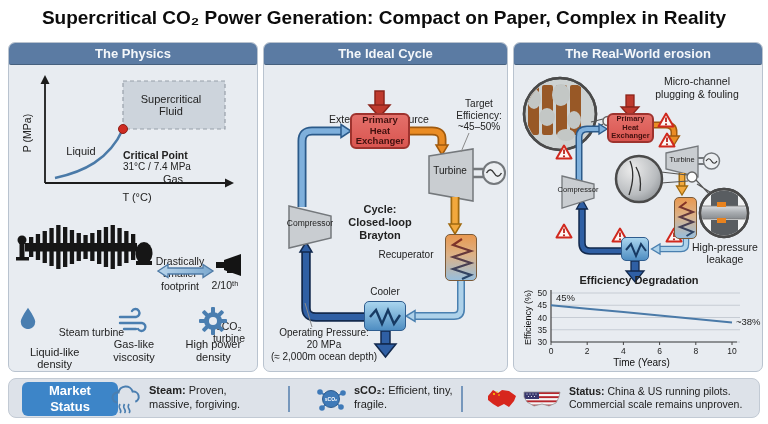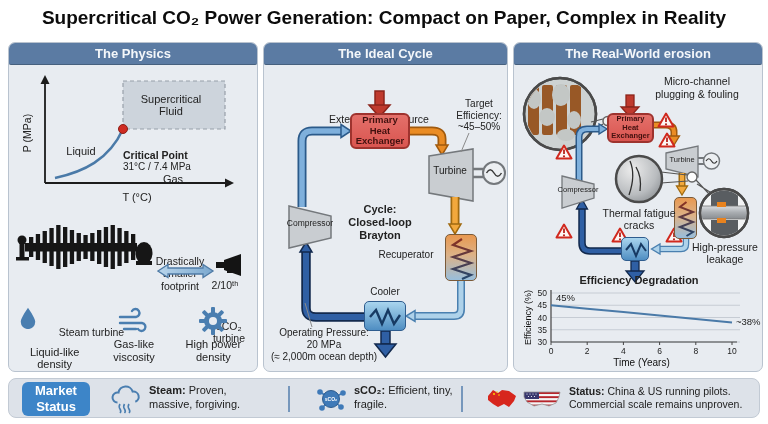--- a/index.html
+++ b/index.html
@@ -16,21 +16,21 @@
   .body{position:absolute;left:0;top:22px;right:0;bottom:0;}
   #p1{left:8px;width:250px;} #p2{left:263px;width:245px;} #p3{left:513px;width:250px;}
   .lbl{font-size:10.5px;line-height:1.18;color:#222;margin-top:40px;}
   .redbox{background:linear-gradient(180deg,#e4706a,#d95550);border:2px solid #9e332e;border-radius:6px;
           color:#42110f;font-weight:bold;box-sizing:border-box;}
   .recup{border:1.5px solid #7a5a38;border-radius:5px;box-sizing:border-box;
          background:linear-gradient(180deg,#e89850 0%,#dcb288 45%,#98bedc 100%);overflow:hidden;}
   .cooler{border:1.5px solid #2e5c8e;border-radius:5px;box-sizing:border-box;
           background:linear-gradient(180deg,#a9d5ee,#4f8ec2);overflow:hidden;}
   .footer{left:8px;top:378px;width:752px;height:40px;background:#dde2e9;border:1px solid #c2cad4;border-radius:8px;box-sizing:border-box;}
-  .badge{left:13px;top:3px;width:68px;height:34px;background:#3d85c8;border-radius:6px;color:#fff;
+  .badge{left:13px;top:3px;width:96px;height:34px;background:#3d85c8;border-radius:6px;color:#fff;
          font-size:13px;font-weight:bold;line-height:1.22;}
   .fdiv{width:2px;height:26px;background:#7697bc;top:7px;}
   .ftext{font-size:11px;line-height:1.25;top:50%;transform:translateY(-50%);}
   .b{font-weight:bold;}
 </style>
 </head>
 <body>
 
 <div class="stage">
   <div class="a title">Supercritical CO₂ Power Generation: Compact on Paper, Complex in Reality</div>
@@ -385,22 +385,20 @@
               </linearGradient>
             </defs>
           <polyline points="11.5,4 5,9 18,14 5,19 18,24 5,29 18,34 11.5,38" fill="none" stroke="url(#zzgR)" stroke-width="2"></polyline>
         </svg>
       </div>
       <div class="a cooler" style="left:107px;top:172px;width:28px;height:24px">
         <svg width="28" height="24" viewBox="0 0 28 24">
           <polyline points="4,12 9,6 14,18 19,6 24,13" fill="none" stroke="#173a63" stroke-width="2"></polyline>
         </svg>
       </div>
-      <div class="a ml" style="left:75px;top:142px;width:100px;text-align:center;font-size:10.5px;line-height:1.15">Thermal fatigue
-cracks</div>
       <div class="a ml" style="left:172px;top:176px;width:78px;text-align:center;font-size:10.5px;line-height:1.15">High-pressure
 leakage</div>
 
       <div class="a b" style="left:55px;top:209px;width:140px;text-align:center;font-size:11px">Efficiency Degradation</div>
       <svg class="a" id="effchart" style="left:8px;top:222px" width="240" height="84" viewBox="0 0 240 84">
           <line x1="29" y1="55" x2="218" y2="55" stroke="#c6ccd4" stroke-width="1"></line>
           <text x="25" y="58" text-anchor="end" font-size="8.5" fill="#222">30</text>
           <line x1="29" y1="42.75" x2="218" y2="42.75" stroke="#c6ccd4" stroke-width="1"></line>
           <text x="25" y="45.75" text-anchor="end" font-size="8.5" fill="#222">35</text>
           <line x1="29" y1="30.5" x2="218" y2="30.5" stroke="#c6ccd4" stroke-width="1"></line>

